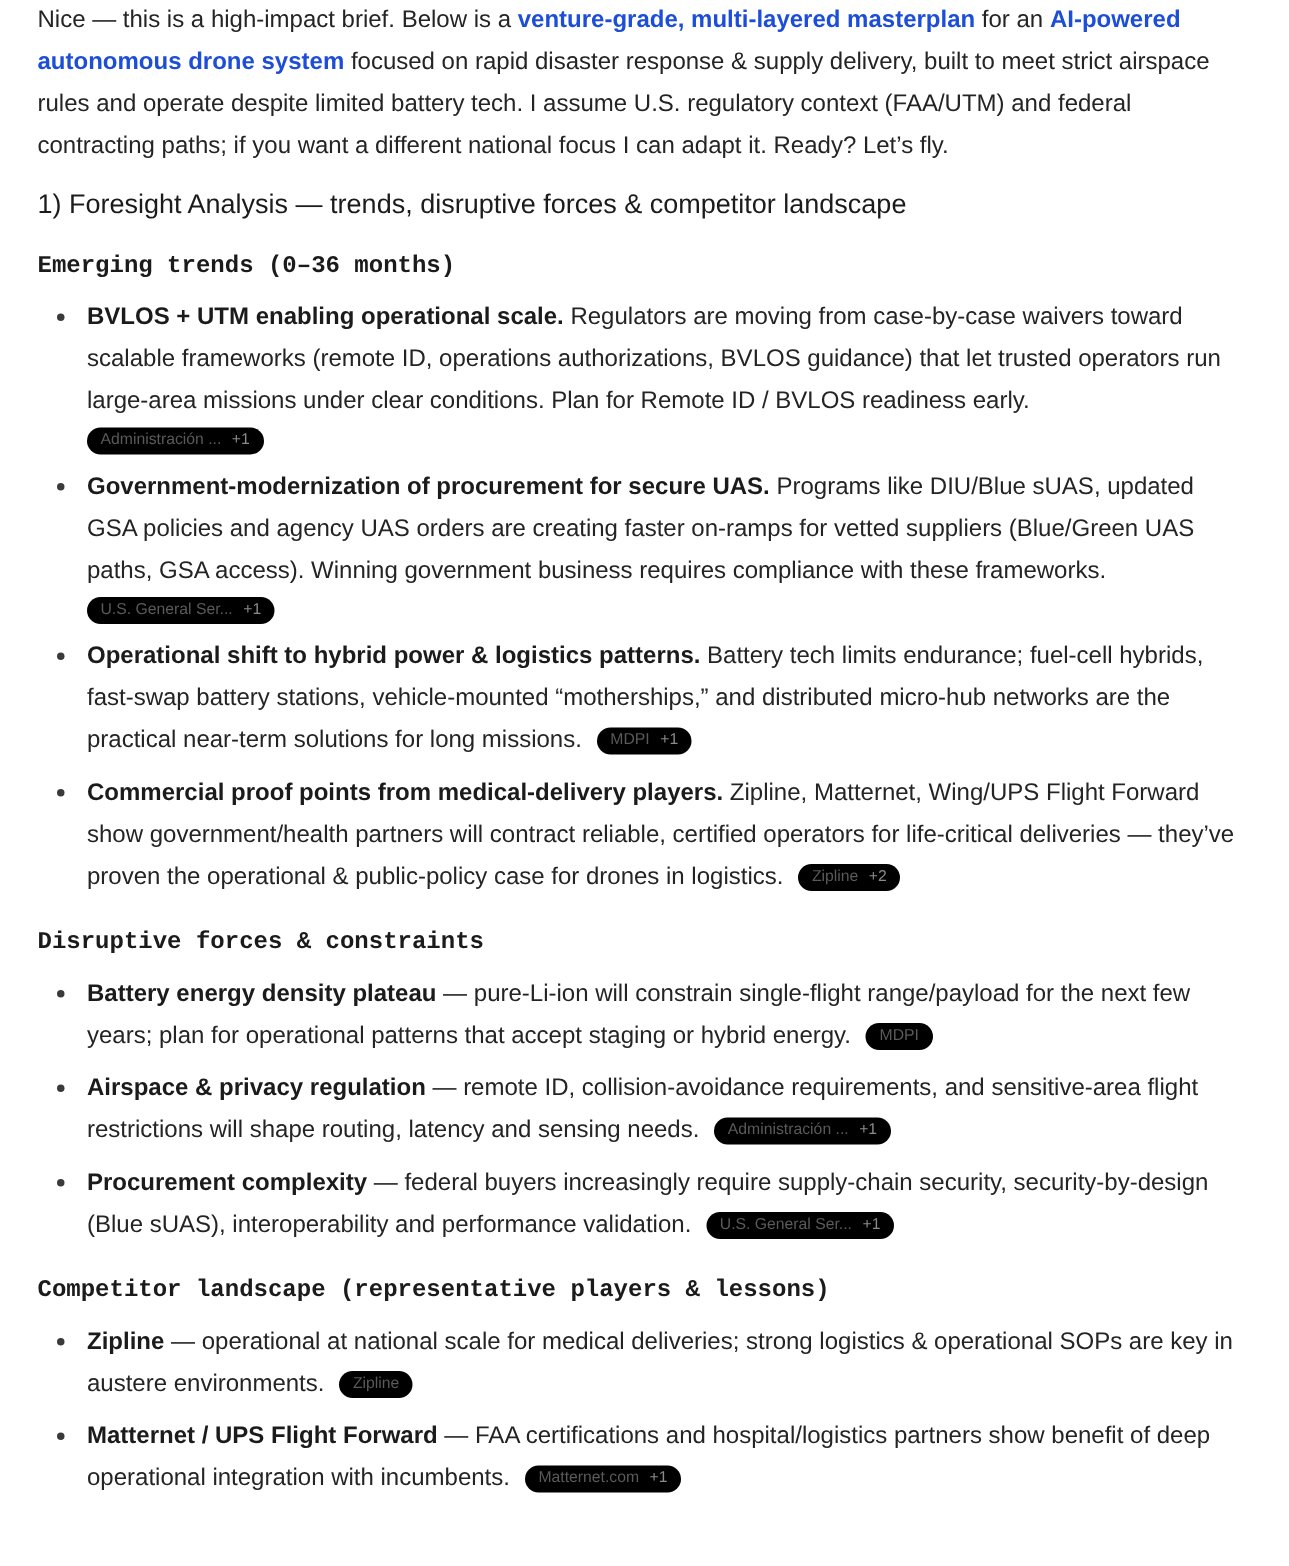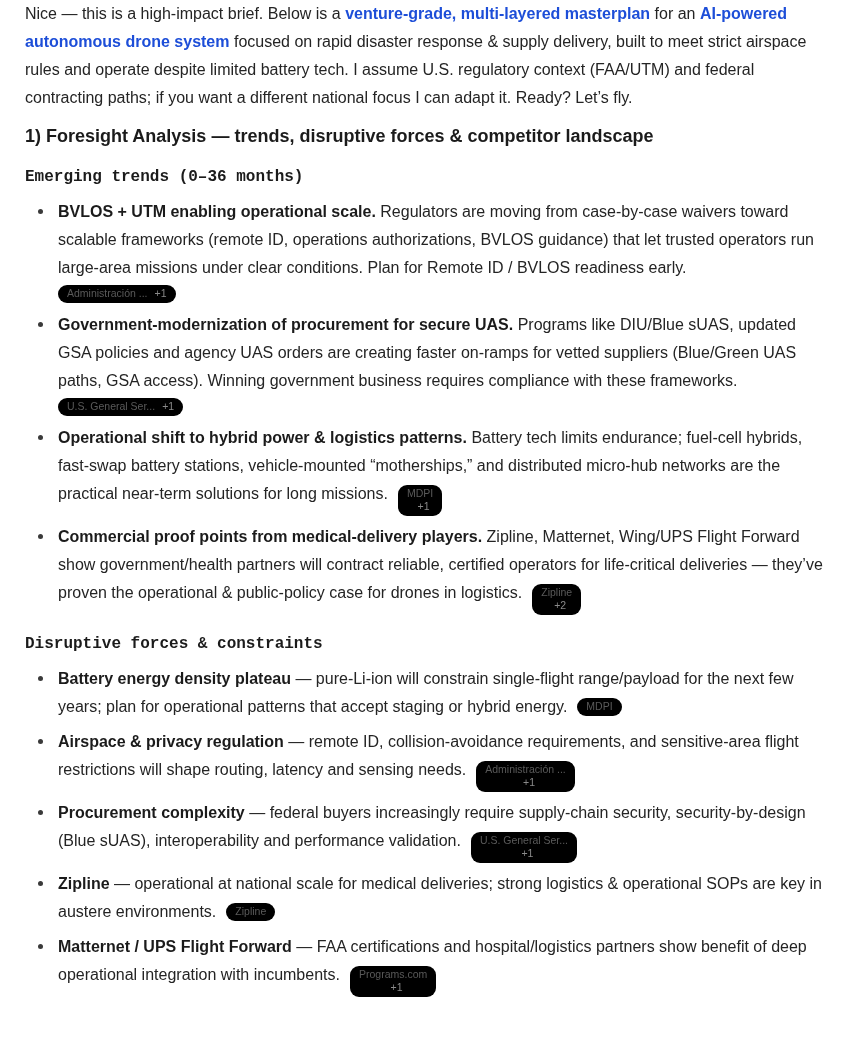--- a/index.html
+++ b/index.html
@@ -15,21 +15,21 @@
   .intro {
     font-size: 16px; line-height: 28px; margin: 0 0 12px 0;
   }
   .intro strong { font-weight: 700; color: #1d4ed8; }
 
   h1.report-title {
     font-size: 23px; line-height: 30px; font-weight: 700;
     color: #171717; margin: 14px 0 16px 0;
   }
   h2.section-heading {
-    font-size: 18px; line-height: 24px; font-weight: 700;
+    font-size: 18px; line-height: 24px; font-weight: 400;
     color: #1b1b1b; margin: 0 0 14px 0;
   }
   h3.subsection-heading {
     font-size: 16px; line-height: 22px; font-weight: 700;
     color: #1b1b1b; margin: 18px 0 10px 0; font-family: Liberation Mono, monospace;
   }
 
   ul.bullet-list { list-style: none; margin: 0 0 4px 0; padding: 0; }
   li.bullet-item { display: flex; align-items: flex-start; margin: 0 0 7px 0; }
   .bullet-dot {
@@ -42,21 +42,21 @@
 
   .citation-badge {
     display: inline-flex; align-items: center;
     background: #000000; border-radius: 9px;
     padding: 2px 9px 3px 9px;
     font-size: 10.5px; line-height: 13px;
     color: #5a5a5a; white-space: nowrap;
     cursor: pointer; vertical-align: 2px;
   }
   .badge-count { margin-left: 7px; color: #8a8a8a; }
-  .badge-inline { margin-left: 10px; flex-direction: column; }
+  .badge-inline { margin-left: 10px; }
   .badge-row { margin: 3px 0 1px 0; }
 </style>
 </head>
 <body>
 
 <div class="content">
 
   <p class="intro"><span>Nice — this is a high-impact brief. Below is a </span><strong>venture-grade, multi-layered masterplan</strong><span> for an </span><strong>AI-powered autonomous drone system</strong><span> focused on rapid disaster response &amp; supply delivery, built to meet strict airspace rules and operate despite limited battery tech. I assume U.S. regulatory context (FAA/UTM) and federal contracting paths; if you want a different national focus I can adapt it. Ready? Let’s fly.</span></p>
 
 
@@ -138,36 +138,37 @@
       <span class="bullet-dot"></span>
       <div class="bullet-body">
         <div class="bullet-text"><strong class="bullet-lead">Procurement complexity</strong><span> — federal buyers increasingly require supply-chain security, security-by-design (Blue sUAS), interoperability and performance validation.</span><span class="citation-badge badge-inline">
               <span class="badge-label">U.S. General Ser...</span>
               <span class="badge-count">+1</span>
             </span></div>
       </div>
     </li>
   </ul>
 
+  <h3 class="subsection-heading">Competitor landscape (representative players &amp; lessons)</h3>
   <ul class="bullet-list">
 
     <li class="bullet-item">
       <span class="bullet-dot"></span>
       <div class="bullet-body">
         <div class="bullet-text"><strong class="bullet-lead">Zipline</strong><span> — operational at national scale for medical deliveries; strong logistics &amp; operational SOPs are key in austere environments.</span><span class="citation-badge badge-inline">
               <span class="badge-label">Zipline</span>
             </span></div>
       </div>
     </li>
 
     <li class="bullet-item">
       <span class="bullet-dot"></span>
       <div class="bullet-body">
         <div class="bullet-text"><strong class="bullet-lead">Matternet / UPS Flight Forward</strong><span> — FAA certifications and hospital/logistics partners show benefit of deep operational integration with incumbents.</span><span class="citation-badge badge-inline">
-              <span class="badge-label">Programs.com</span>
+              <span class="badge-label">Matternet.com</span>
               <span class="badge-count">+1</span>
             </span></div>
       </div>
     </li>
 
   </ul>
 
 </div>
 
 </body></html>

